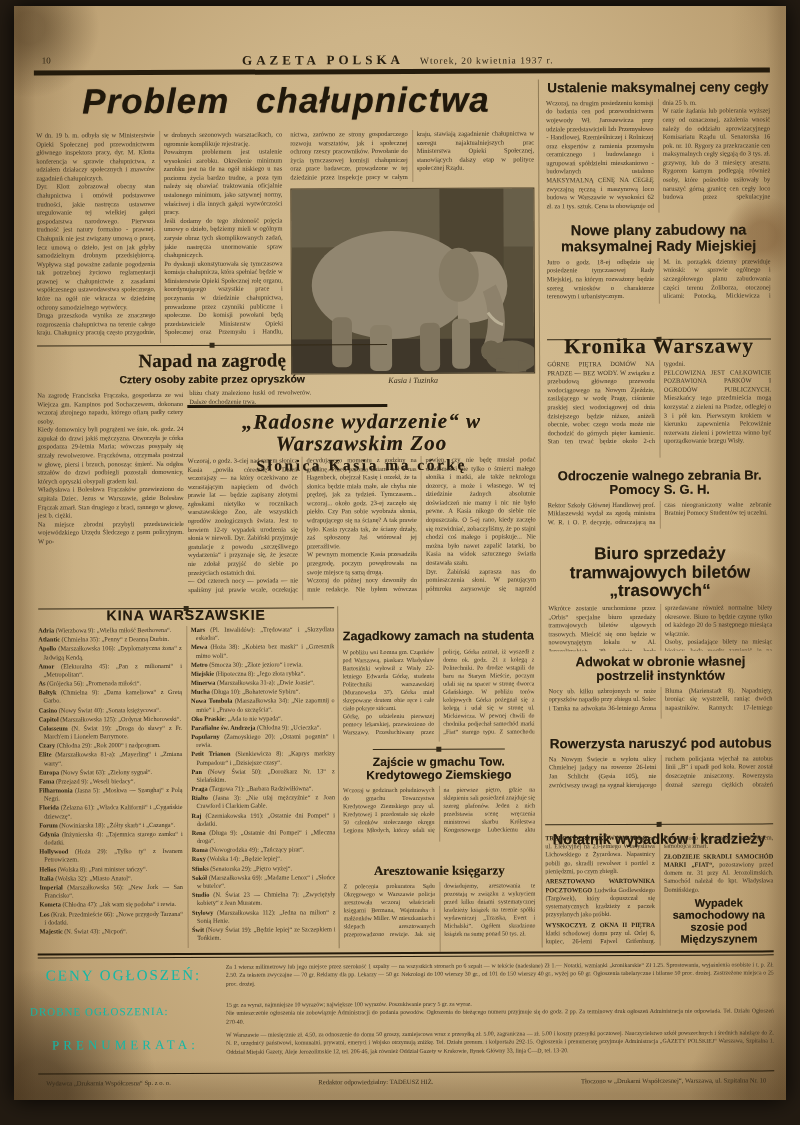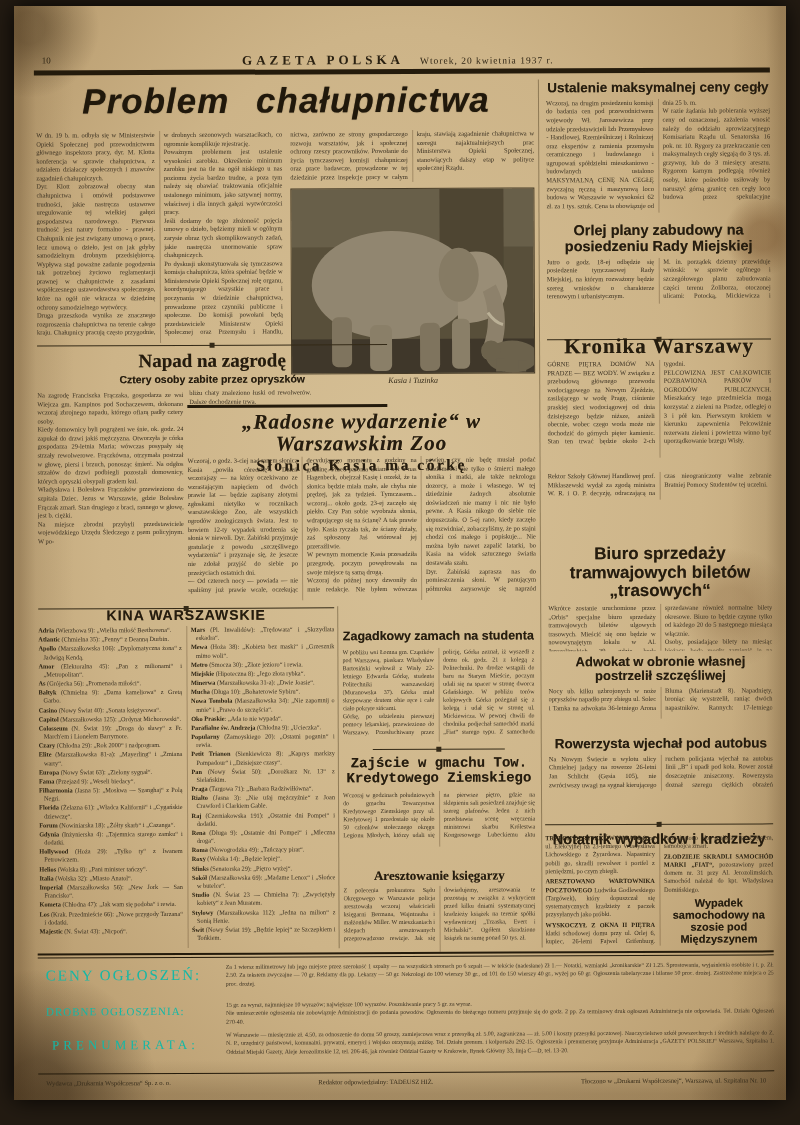--- a/index.html
+++ b/index.html
@@ -234,68 +234,69 @@
 
       <p class="kina-item"><b>Świt</b><span> (Nowy Świat 19): „Będzie lepiej“ ze Szczepkiem i Tońkiem.</span></p>
 
     </div>
 
   <div class="abs" style="left:342px;top:630px;width:192px;height:322px;overflow:hidden;">
     <h2 class="sans-head" style="font-size:12.5px;">Zagadkowy zamach na studenta</h2>
     <div class="jtext c2 small" style="height:94px;margin-top:4px;">W pobliżu wsi Łomna gm. Cząstków pod Warszawą, piaskarz Władysław Bartosiński wyłowił z Wisły 22-letniego Edwarda Górkę, studenta Politechniki warszawskiej (Muranowska 37). Górka miał skrępowane drutem obie ręce i całe ciało pokryte sińcami.
 Górkę, po udzieleniu pierwszej pomocy lekarskiej, przewieziono do Warszawy. Przesłuchiwany przez policję, Górka zeznał, iż wyszedł z domu ok. godz. 21 z kolegą z Politechniki. Po drodze wstąpili do baru na Starym Mieście, poczym udali się na spacer w stronę dworca Gdańskiego. W pobliżu torów kolejowych Górka pożegnał się z kolegą i udał się w stronę ul. Mickiewicza. W pewnej chwili do chodnika podjechał samochód marki „Fiat“ starego typu. Z samochodu wysiadło dwóch mężczyzn, którzy podeszli do niego z tyłu i ogłuszyli go uderzeniem twardego przedmiotu w głowę. Kiedy napadnięty odzyskał przytomność samochód stał nad brzegiem Wisły za miastem. Napastnicy rozebrali Górkę do naga a następnie skrępowawszy nogi i ręce drutem wrzucili go do wody. Górka od dwóch tygodni nie wychodził z domu, bojąc się jakoby napadu.</div>
     <div class="div-orn" style="margin:5px 30px 4px 30px;"></div>
-    <h2 class="sans-head" style="font-size:14px;font-family:Liberation Mono, monospace;">Zajście w gmachu Tow. Kredytowego Ziemskiego</h2>
+    <h2 class="sans-head" style="font-size:12px;">Zajście w gmachu Tow. Kredytowego Ziemskiego</h2>
     <div class="jtext c2 small" style="height:56px;margin-top:4px;">Wczoraj w godzinach południowych do gmachu Towarzystwa Kredytowego Ziemskiego przy ul. Kredytowej 1 przedostało się około 50 członków stołecznego okręgu Legionu Młodych, którzy udali się na pierwsze piętro, gdzie na sklepieniu sali posiedzeń znajduje się szereg plafonów. Jeden z nich przedstawia scenę wręczenia ministrowi skarbu Królestwa Kongresowego Lubeckiemu aktu erekcyjnego Towarzystwa Kredytowego przez cara Aleksandra.
 Zanim personel Towarzystwa zdołał przeszkodzić, członkowie Legionu Młodych zniszczyli plafon, oblewając go tuszem.
 W międzyczasie dyrekcja Towarzystwa wezwała policję, która przybyła samochodem ciężarowym i zatrzymała prawie wszystkich uczestników zajścia. Zatrzymani przewiezieni zostali do Urzędu Śledczego, skąd po sprawdzeniu legitymacji zwolniono ich. Akta sprawy przesłano do sądów starościńskich.</div>
     <h2 class="serif-head" style="font-size:13px;margin-top:22px;">Aresztowanie księgarzy</h2>
     <div class="jtext c2 small" style="height:78px;margin-top:4px;">Z polecenia prokuratora Sądu Okręgowego w Warszawie policja aresztowała wczoraj właścicieli księgarni Bermana, Wajntrauba i małżonków Miller. W mieszkaniach i sklepach aresztowanych przeprowadzono rewizje. Jak się dowiadujemy, aresztowania te pozostają w związku z wykryciem przed kilku dniami systematycznej kradzieży książek na terenie spółki wydawniczej „Trzaska, Evert i Michalski“. Ogółem skradziono książek na sumę ponad 50 tys. zł.</div>
   </div>
 
   <div class="abs vrule" style="left:337px;top:606px;height:342px;"></div>
   <div class="abs vrule" style="left:540px;top:80px;height:868px;"></div>
 
   <div class="abs rail-sec" style="left:548px;top:82px;width:224px;height:138px;">
     <h2 class="sans-head" style="font-size:13.5px;">Ustalenie maksymalnej ceny cegły</h2>
     <div class="jtext c2 rail-body" style="height:114px;">Wczoraj, na drugim posiedzeniu komisji do badania cen pod przewodnictwem wojewody Wł. Jaroszewicza przy udziale przedstawicieli Izb Przemysłowo - Handlowej, Rzemieślniczej i Rolniczej oraz ekspertów z ramienia przemysłu ceramicznego i budowlanego i ugrupowań spółdzielni mieszkaniowo - budowlanych ustalono MAKSYMALNĄ CENĘ NA CEGŁĘ zwyczajną ręczną i maszynową loco budowa w Warszawie w wysokości 62 zł. za 1 tys. sztuk. Cena ta obowiązuje od dnia 25 b. m.
 W razie żądania lub pobierania wyższej ceny od oznaczonej, zażalenia wnosić należy do oddziału aprowizacyjnego Komisariatu Rządu ul. Senatorska 16 pok. nr. 10. Rygory za przekraczanie cen maksymalnych cegły sięgają do 3 tys. zł. grzywny, lub do 3 miesięcy aresztu. Rygorom karnym podlegają również osoby, które pośrednio usiłowały by naruszyć górną granicę cen cegły loco budowa przez spekulacyjne podwyższanie ceny przewozu, kosztów wyładunku i t. d.</div>
   </div>
 
   <div class="abs rail-sec" style="left:548px;top:224px;width:224px;height:102px;">
-    <h2 class="sans-head" style="font-size:14.5px;">Orlej plany zabudowy na posiedzeniu Rady Miejskiej</h2>
+    <h2 class="sans-head" style="font-size:14.5px;">Nowe plany zabudowy na maksymalnej Rady Miejskiej</h2>
     <div class="jtext c2 rail-body" style="height:46px;">Jutro o godz. 18-ej odbędzie się posiedzenie tymczasowej Rady Miejskiej, na którym rozważony będzie szereg wniosków o charakterze terenowym i urbanistycznym.
 M. in. porządek dzienny przewiduje wnioski: w sprawie ogólnego i szczegółowego planu zabudowania części terenu Żoliborza, otoczonej ulicami: Potocką, Mickiewicza i Marymoncką; w sprawie nabycia części nieruchomości przy ul. Kazimierzowskiej pod regulację tej ulicy oraz w sprawie nabycia gruntu pod regulację ul. Puławskiej.</div>
   </div>
 
   <div class="abs div-orn" style="left:548px;top:328px;width:224px;"></div>
   <div class="abs rail-sec" style="left:548px;top:336px;width:224px;height:130px;">
     <h2 class="serif-head" style="font-size:21px;letter-spacing:1px;">Kronika Warszawy</h2>
     <div class="jtext c2 rail-body" style="height:98px;">GÓRNE PIĘTRA DOMÓW NA PRADZE — BEZ WODY. W związku z przebudową głównego przewodu wodociągowego na Nowym Zjeździe, zasilającego w wodę Pragę, ciśnienie praskiej sieci wodociągowej od dnia dzisiejszego będzie niższe, aniżeli obecnie, wobec czego woda może nie dochodzić do górnych pięter kamienic. Stan ten trwać będzie około 2-ch tygodni.
 PELCOWIZNA JEST CAŁKOWICIE POZBAWIONA PARKÓW I OGRODÓW PUBLICZNYCH. Mieszkańcy tego przedmieścia mogą korzystać z zieleni na Pradze, odległej o 3 i pół km. Pierwszym krokiem w kierunku zapewnienia Pelcowiźnie rezerwatu zieleni i powietrza winno być uporządkowanie brzegu Wisły.</div>
   </div>
 
   <div class="abs rail-sec" style="left:548px;top:470px;width:224px;height:72px;">
+    <h2 class="sans-head" style="font-size:13px;">Odroczenie walnego zebrania Br. Pomocy S. G. H.</h2>
     <div class="jtext c2 rail-body" style="height:28px;">Rektor Szkoły Głównej Handlowej prof. Miklaszewski wydał za zgodą ministra W. R. i O. P. decyzję, odraczającą na czas nieograniczony walne zebranie Bratniej Pomocy Studentów tej uczelni.</div>
   </div>
 
   <div class="abs rail-sec" style="left:548px;top:546px;width:224px;height:106px;">
     <h2 class="sans-head" style="font-size:17px;">Biuro sprzedaży tramwajowych biletów „trasowych“</h2>
     <div class="jtext c2 rail-body" style="height:58px;">Wkrótce zostanie uruchomione przez „Orbis“ specjalne biuro sprzedaży tramwajowych biletów ulgowych trasowych. Mieścić się ono będzie w nowowynajętym lokalu w Al. Jerozolimskich 39, gdzie będą sprzedawane również normalne bilety okresowe. Biuro to będzie czynne tylko od każdego 20 do 5 następnego miesiąca włącznie.
 Osoby, posiadające bilety na miesiąc bieżący, będą mogły zamienić je na bilety na następny miesiąc już począwszy od dnia 20 każdego miesiąca w godz. od 9 do 16-ej.
 Osoby, kupujące bilety po raz pierwszy, lub też te, które posiadały bilety w poprzednich miesiącach, będą mogły nabywać bilety na następny miesiąc, począwszy od dn. 27 w godz. od 8 do 20-ej. Bilety są ważne na przejazdy od chwili ich nabycia.</div>
   </div>
 
   <div class="abs rail-sec" style="left:548px;top:656px;width:224px;height:78px;">
-    <h2 class="sans-head" style="font-size:13px;">Adwokat w obronie własnej postrzelił szczęśliwej</h2>
+    <h2 class="sans-head" style="font-size:13px;">Adwokat w obronie własnej postrzelił instynktów</h2>
     <div class="jtext c2 rail-body" style="height:32px;">Nocy ub. kilku uzbrojonych w noże opryszków napadło przy zbiegu ul. Solec i Tamka na adwokata 36-letniego Arona Bluma (Marienstadt 8). Napadnięty, broniąc się wystrzelił, raniąc dwóch napastników. Rannych: 17-letniego Bohdana Malczewskiego (Solec 113) i 20-letniego Mieczysława Prendotę (Solec 54) przewieziono do szpitala Dz. Jezus.</div>
   </div>
 
   <div class="abs rail-sec" style="left:548px;top:738px;width:224px;height:70px;">
-    <h2 class="sans-head" style="font-size:13.5px;">Rowerzysta wjechał pod autobus</h2>
+    <h2 class="sans-head" style="font-size:13.5px;">Rowerzysta naruszyć pod autobus</h2>
     <div class="jtext c2 rail-body" style="height:36px;">Na Nowym Świecie u wylotu ulicy Chmielnej jadący na rowerze 26-letni Jan Schlicht (Gęsia 105), nie zwróciwszy uwagi na sygnał kierującego ruchem policjanta wjechał na autobus linii „B“ i upadł pod koła. Rower został doszczętnie zniszczony. Rowerzysta doznał szeregu ciężkich obrażeń wewnętrznych i zmiażdżenia obu rąk. Rannego przewieziono w stanie bardzo ciężkim do szpitala Dz. Jezus.</div>
   </div>
 
   <div class="abs div-orn" style="left:544px;top:808px;width:228px;"></div>
   <h2 class="abs sans-head" style="left:544px;top:815px;width:228px;font-size:14.5px;margin-top:18px;">Notatnik wypadków i kradzieży</h2>
   <div class="abs c2" style="left:544px;top:835px;width:228px;height:112px;overflow:hidden;">
     <div>
 
         <p class="nt-item"><span class="lead">TRZECH OPRYSZKÓW NAPADŁO</span><span> na ul. Elekcyjnej na 23-letniego Władysława Lichowskiego z Żyrardowa. Napastnicy pobili go, skradli rewolwer i portfel z pieniędzmi, po czym zbiegli.</span></p>
 
@@ -308,21 +309,21 @@
     <h3 class="sans-head" style="font-size:11px;margin:3px 0 2px 0;">Wypadek samochodowy na szosie pod Międzyszynem</h3>
 
   </div>
 
   <div class="abs" style="left:36px;top:952px;width:736px;border-top:2px solid #241b0c;"></div>
   <div class="abs" style="left:36px;top:956px;width:736px;border-top:1px solid #241b0c;"></div>
 
   <div class="abs adlabel" style="left:44px;top:966px;font-size:15px;letter-spacing:2px;">CENY OGŁOSZEŃ:</div>
   <div class="abs adtext" style="left:224px;top:962px;width:548px;height:34px;">Za 1 wiersz milimetrowy lub jego miejsce przez szerokość 1 szpalty — na wszystkich stronach po 6 szpalt — w tekście (nadesłane) Zł 1.— Notatki, wzmianki „kronikarskie“ Zł 1.25. Sprostowania, wyjaśnienia osobiste i t. p. Zł. 2.50. Za tekstem zwyczajne — 70 gr. Reklamy dla pp. Lekarzy — 50 gr. Nekrologi do 100 wierszy 30 gr., od 101 do 150 wierszy 40 gr., wyżej po 60 gr. Ogłoszenia tabelaryczne i bilanse 50 proc. drożej. Zastrzeżone miejsca o 25 proc. drożej.</div>
 
-  <div class="abs adlabel" style="left:44px;top:1004px;font-size:11px;letter-spacing:1px;">DROBNE OGŁOSZENIA:</div>
+  <div class="abs adlabel" style="left:28px;top:1004px;font-size:11px;letter-spacing:1px;">DROBNE OGŁOSZENIA:</div>
   <div class="abs adtext" style="left:224px;top:1000px;width:548px;height:28px;">15 gr. za wyraz, najmniejsze 10 wyrazów; największe 100 wyrazów. Poszukiwanie pracy 5 gr. za wyraz.
 Nie umieszczenie ogłoszenia nie zobowiązuje Administracji do podania powodów. Ogłoszenia do bieżącego numeru przyjmuje się do godz. 2 pp. Za terminowy druk ogłoszeń Administracja nie odpowiada. Tel. Działu Ogłoszeń 270-40.</div>
 
   <div class="abs adlabel" style="left:50px;top:1036px;font-size:13px;letter-spacing:4px;">PRENUMERATA:</div>
   <div class="abs adtext" style="left:224px;top:1030px;width:548px;height:38px;">W Warszawie — miesięcznie zł. 4.50, za odnoszenie do domu 50 groszy, zamiejscowa wraz z przesyłką zł. 5.00, zagraniczna — zł. 5.00 i koszty przesyłki pocztowej. Nauczycielstwo szkół powszechnych i średnich należące do Z. N. P., urzędnicy państwowi, komunalni, prywatni, emeryci i Wojsko otrzymują zniżkę. Tel. Działu prenum. i kolportażu 292-15. Ogłoszenia i prenumeratę przyjmuje Administracja „GAZETY POLSKIEJ“ Warszawa, Szpitalna 1. Oddział Miejski Gazety, Aleje Jerozolimskie 12, tel. 206-46, jak również Oddział Gazety w Krakowie, Rynek Główny 33, linja C—D, tel. 13-20.</div>
 
   <div class="abs thinbar" style="left:36px;top:1072px;width:736px;"></div>
   <div class="abs footer-row" style="left:44px;top:1078px;width:720px;">
     <span>Wydawca „Drukarnia Współczesna“ Sp. z o. o.</span>
     <span>Redaktor odpowiedzialny: TADEUSZ HIŻ.</span>

